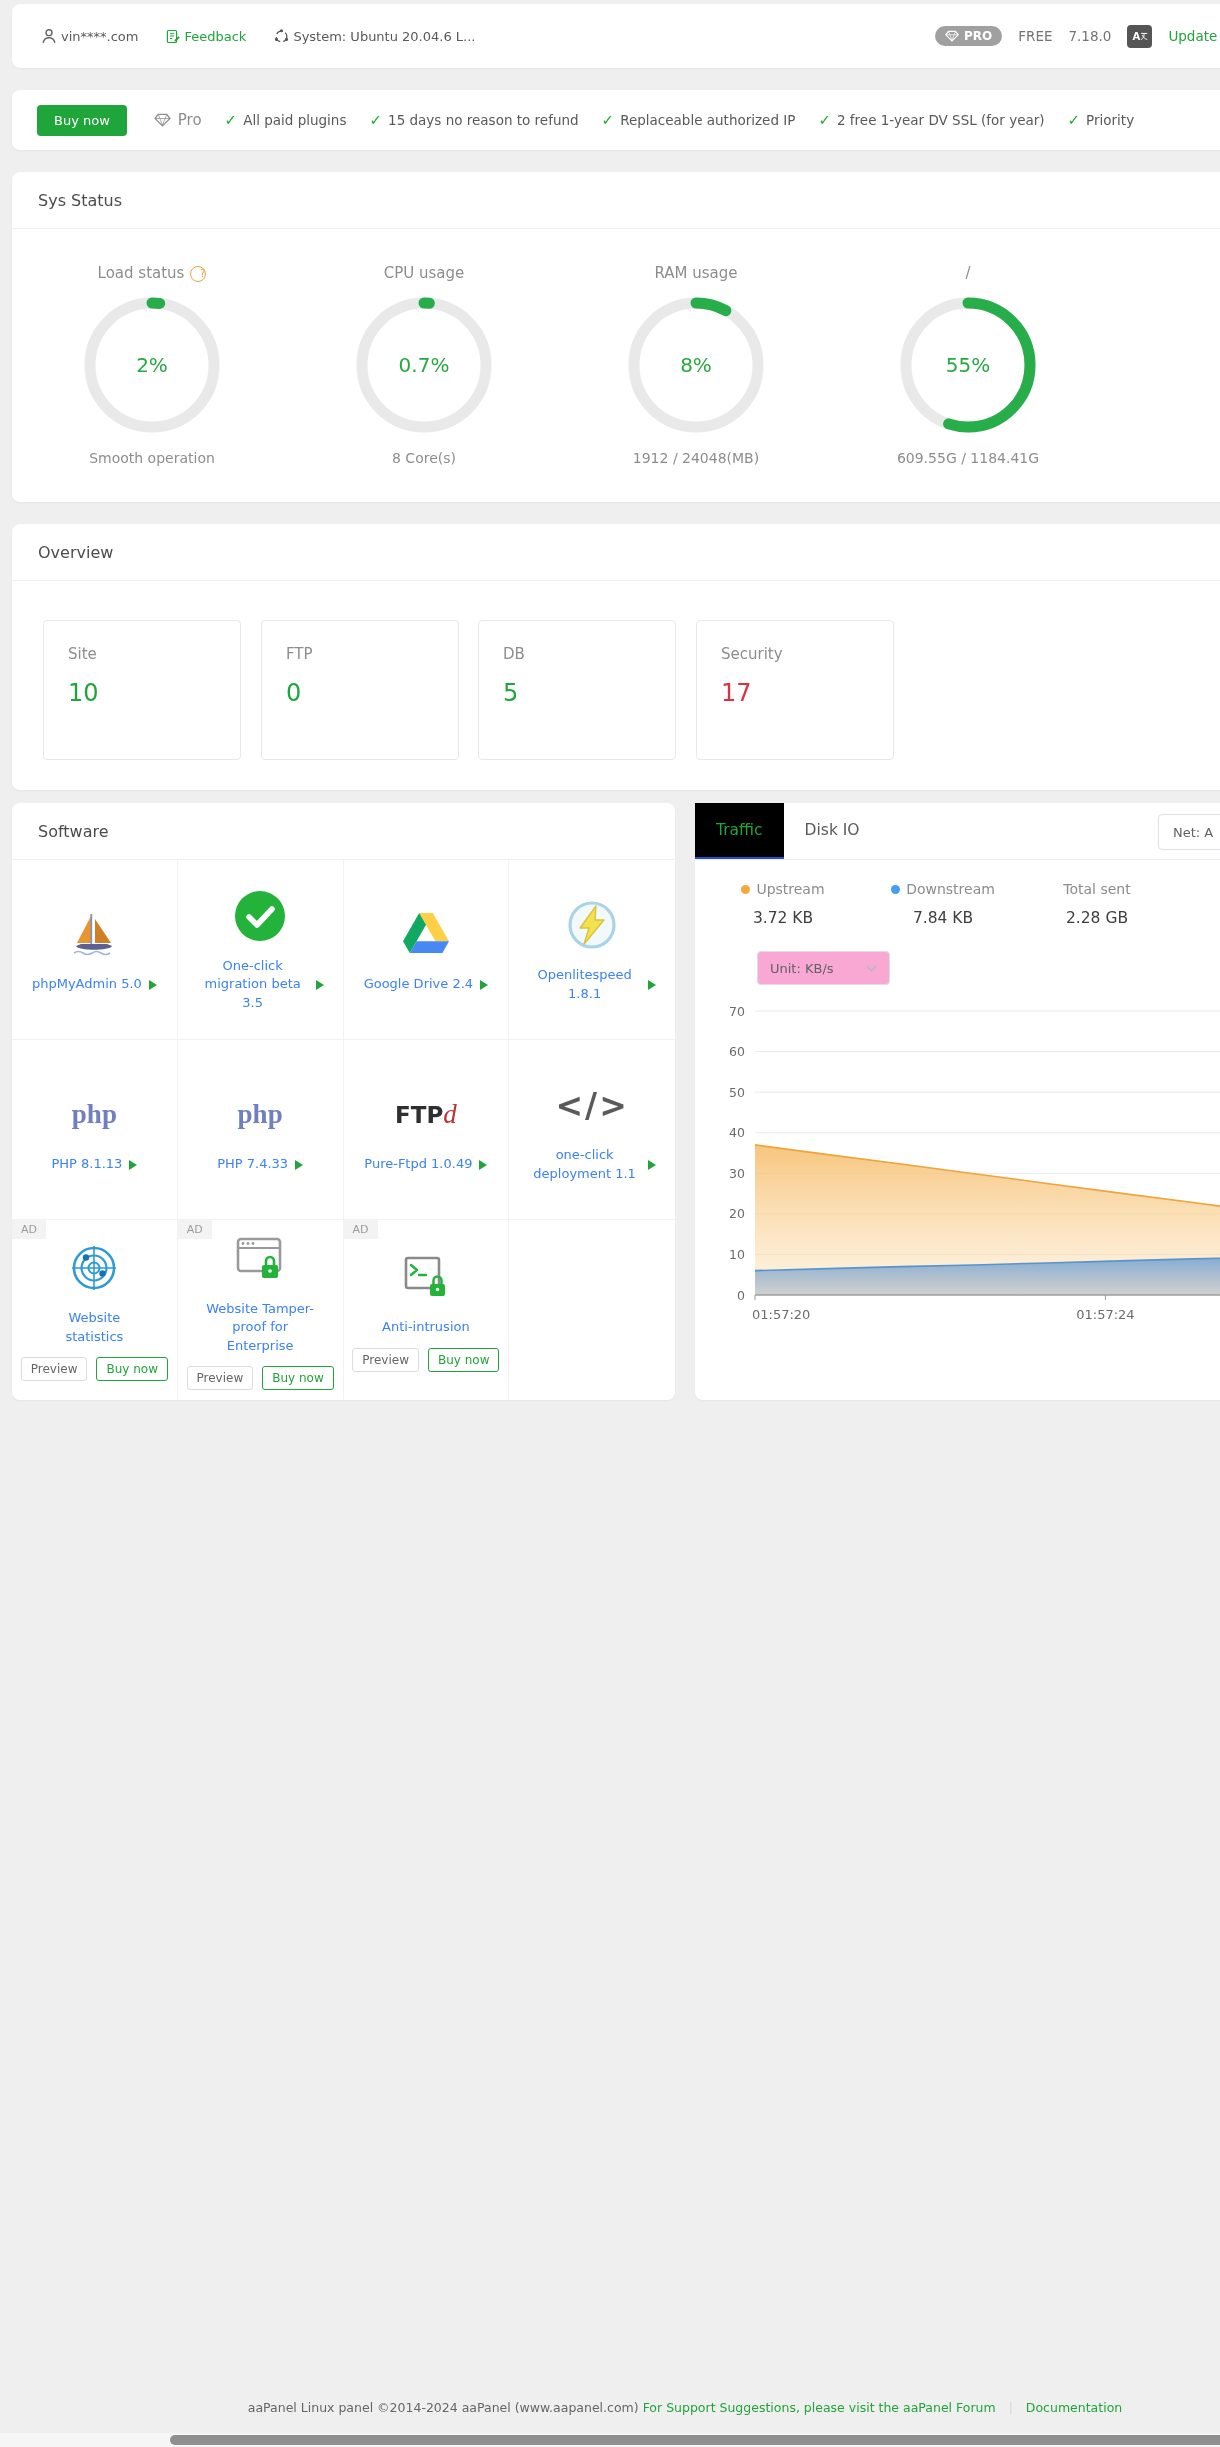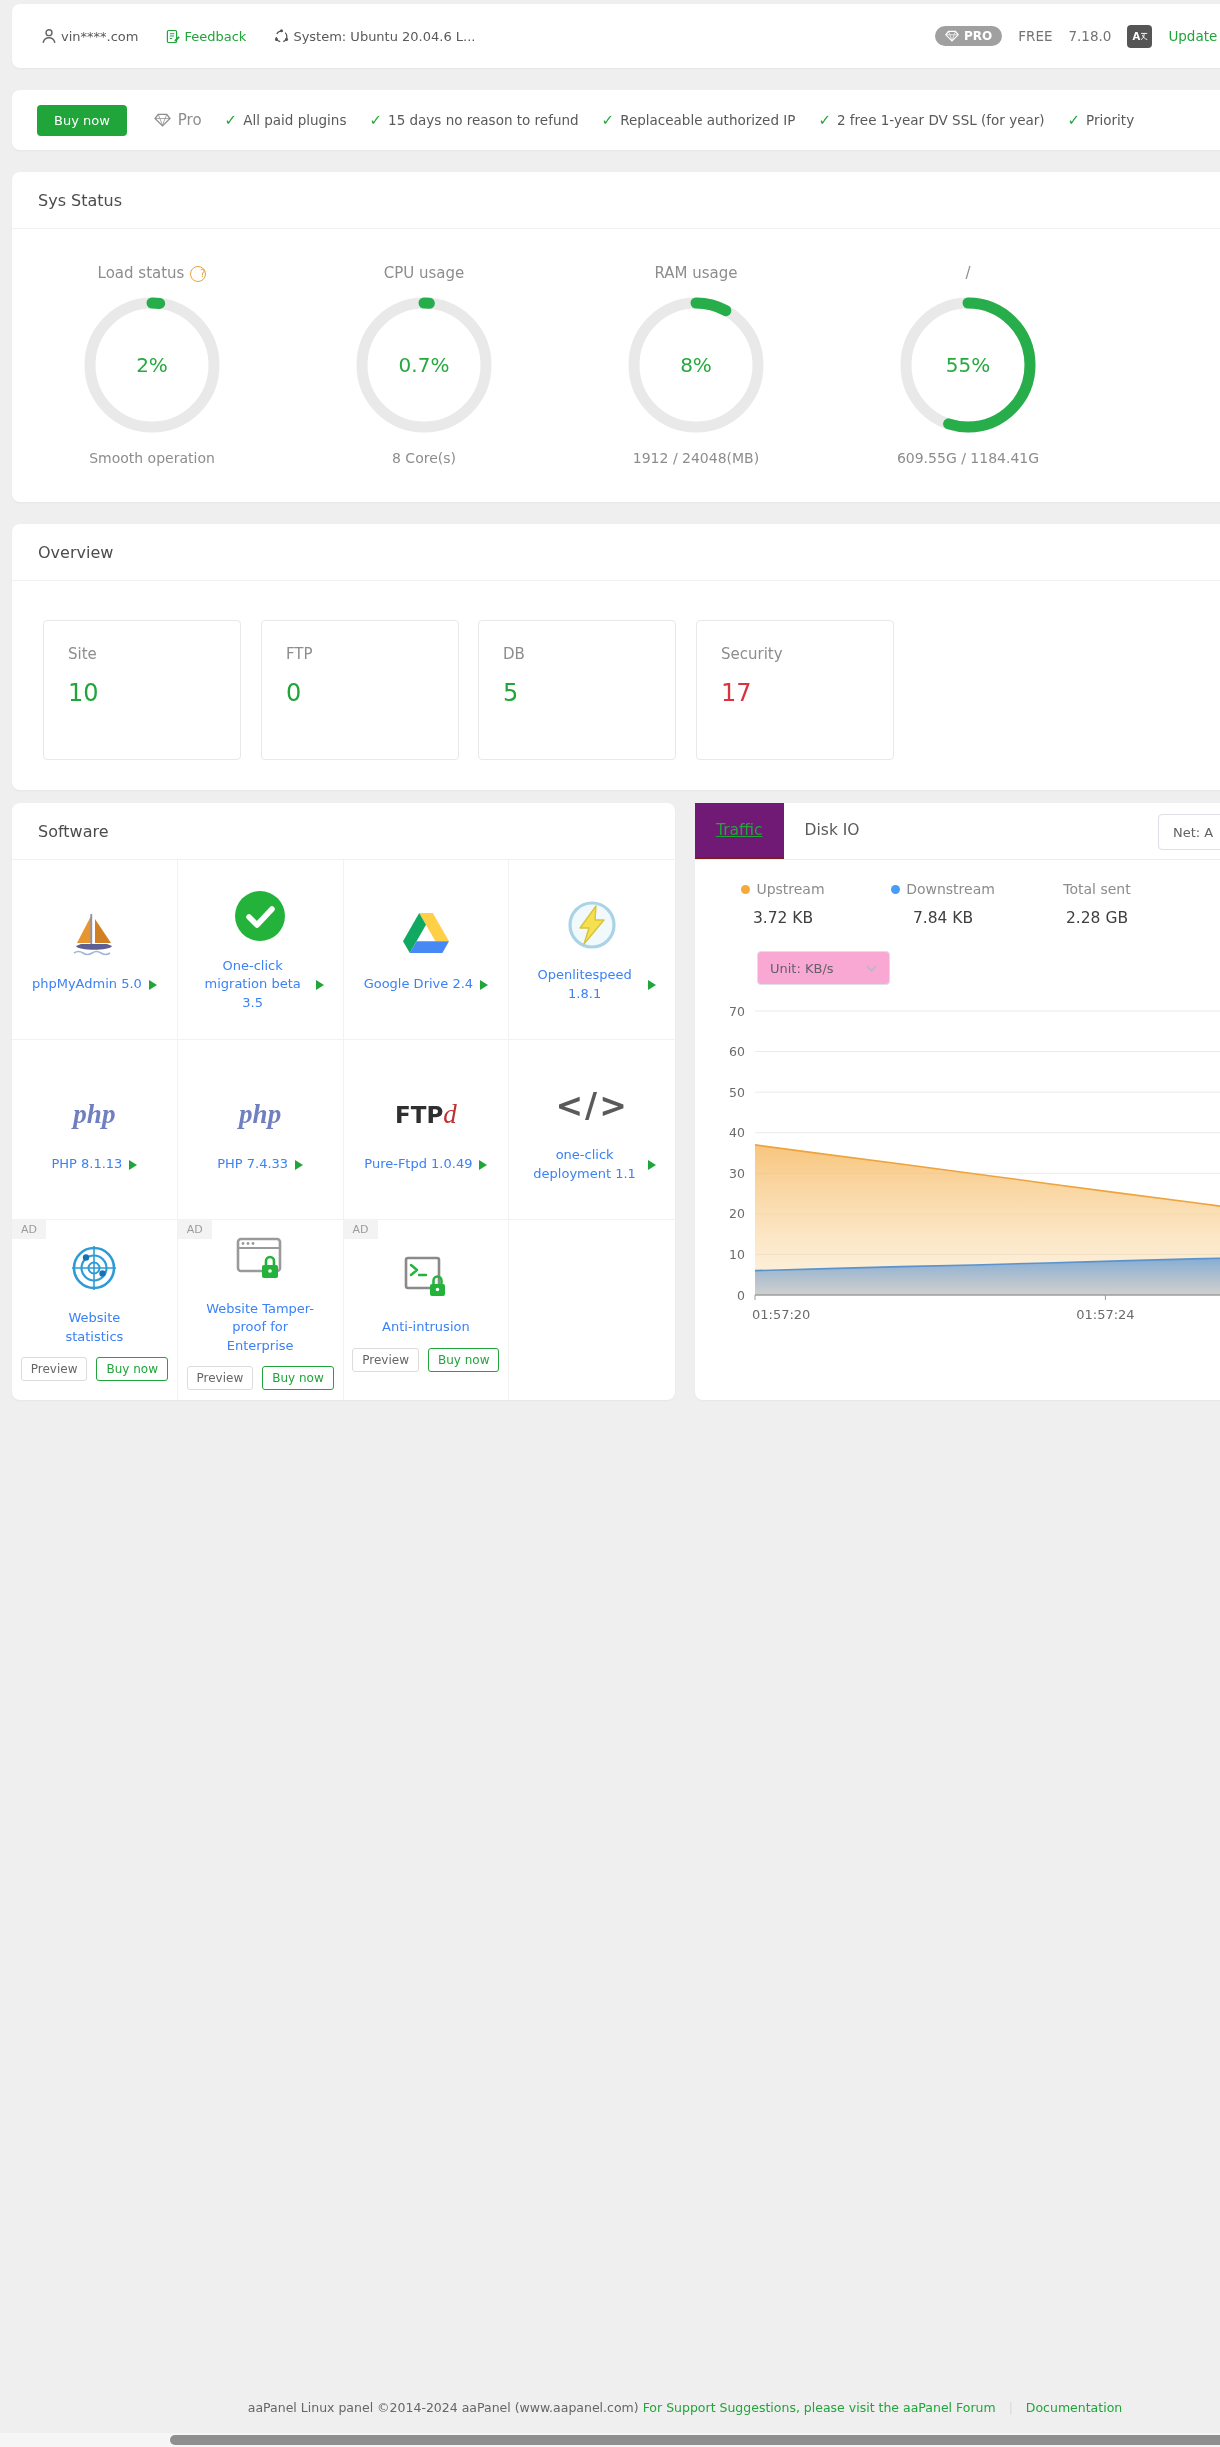--- a/index.html
+++ b/index.html
@@ -57,30 +57,30 @@
   .sw-cell:nth-child(n+9){ border-bottom:none; }
   .sw-iconbox { height:58px; display:flex; align-items:center; justify-content:center; margin-bottom:12px; }
   .sw-namerow { display:flex; align-items:center; gap:7px; }
   .sw-name { font-size:13px; color:#3b82f6; text-align:center; max-width:112px; line-height:1.4; }
   .play { width:0; height:0; border-left:8px solid #20a53a; border-top:5px solid transparent; border-bottom:5px solid transparent; cursor:pointer; }
   .ad-badge { position:absolute; top:0; left:0; background:#f3f3f3; color:#9b9b9b; font-size:11px; padding:3px 9px; }
   .sw-btns { display:flex; gap:9px; margin-top:11px; }
   .mini-btn { font-family:inherit; font-size:12px; padding:4px 9px; border-radius:3px; background:#fff; cursor:pointer; }
   .mini-prev { border:1px solid #dcdcdc; color:#666; }
   .mini-buy { border:1px solid #20a53a; color:#20a53a; }
-  .php-logo { font-family:"Liberation Serif","DejaVu Serif",serif; font-style:italic; font-weight:bold; font-size:27px; color:#6f7fbf; }
+  .php-logo { font-family:"Liberation Serif","DejaVu Serif",serif; font-weight:bold; font-size:27px; color:#6f7fbf; }
   .ftp-logo { font-size:23px; font-weight:bold; color:#2f2f2f; letter-spacing:0; }
   .ftp-d { color:#bf3131; font-style:italic; font-family:"Liberation Serif","DejaVu Serif",serif; font-size:27px; }
   .code-logo { font-size:33px; color:#5a5a5a; font-weight:600; letter-spacing:2px; }
 
   
   .traffic-card { left:695px; top:803px; width:660px; height:597px; }
   .tab-bar { height:57px; border-bottom:1px solid #ebedf0; display:flex; position:relative; }
   .tab { padding:0 21px; line-height:55px; font-size:15.5px; color:#595959; cursor:pointer; }
-  .tab.active { color:#20a53a; background:#701a75; border-bottom:2px solid #7f1d1d;text-decoration:underline; }
+  .tab.active { color:#20a53a; background:#000000; border-bottom:2px solid #1d4ed8; }
   .net-select { position:absolute; left:463px; top:11px; width:130px; height:36px; border:1px solid #dcdfe6;
                 border-radius:4px; background:#fff; font-size:13px; color:#606266; display:flex; align-items:center;
                 padding-left:14px; cursor:pointer; }
   .legend-row { position:absolute; top:78px; left:0; }
   .legend-col { position:absolute; text-align:center; }
   .legend-lab { display:flex; align-items:center; justify-content:center; gap:6px; font-size:14px; color:#8c8c8c; }
   .legend-dot { width:9px; height:9px; border-radius:50%; display:inline-block; }
   .legend-val { margin-top:12px; font-size:15.5px; color:#404040; }
   .unit-select { position:absolute; left:62px; top:148px; width:133px; height:34px; border:1px solid #dcdfe6;
                  border-radius:4px; font-size:13px; color:#606266; display:flex; align-items:center;

